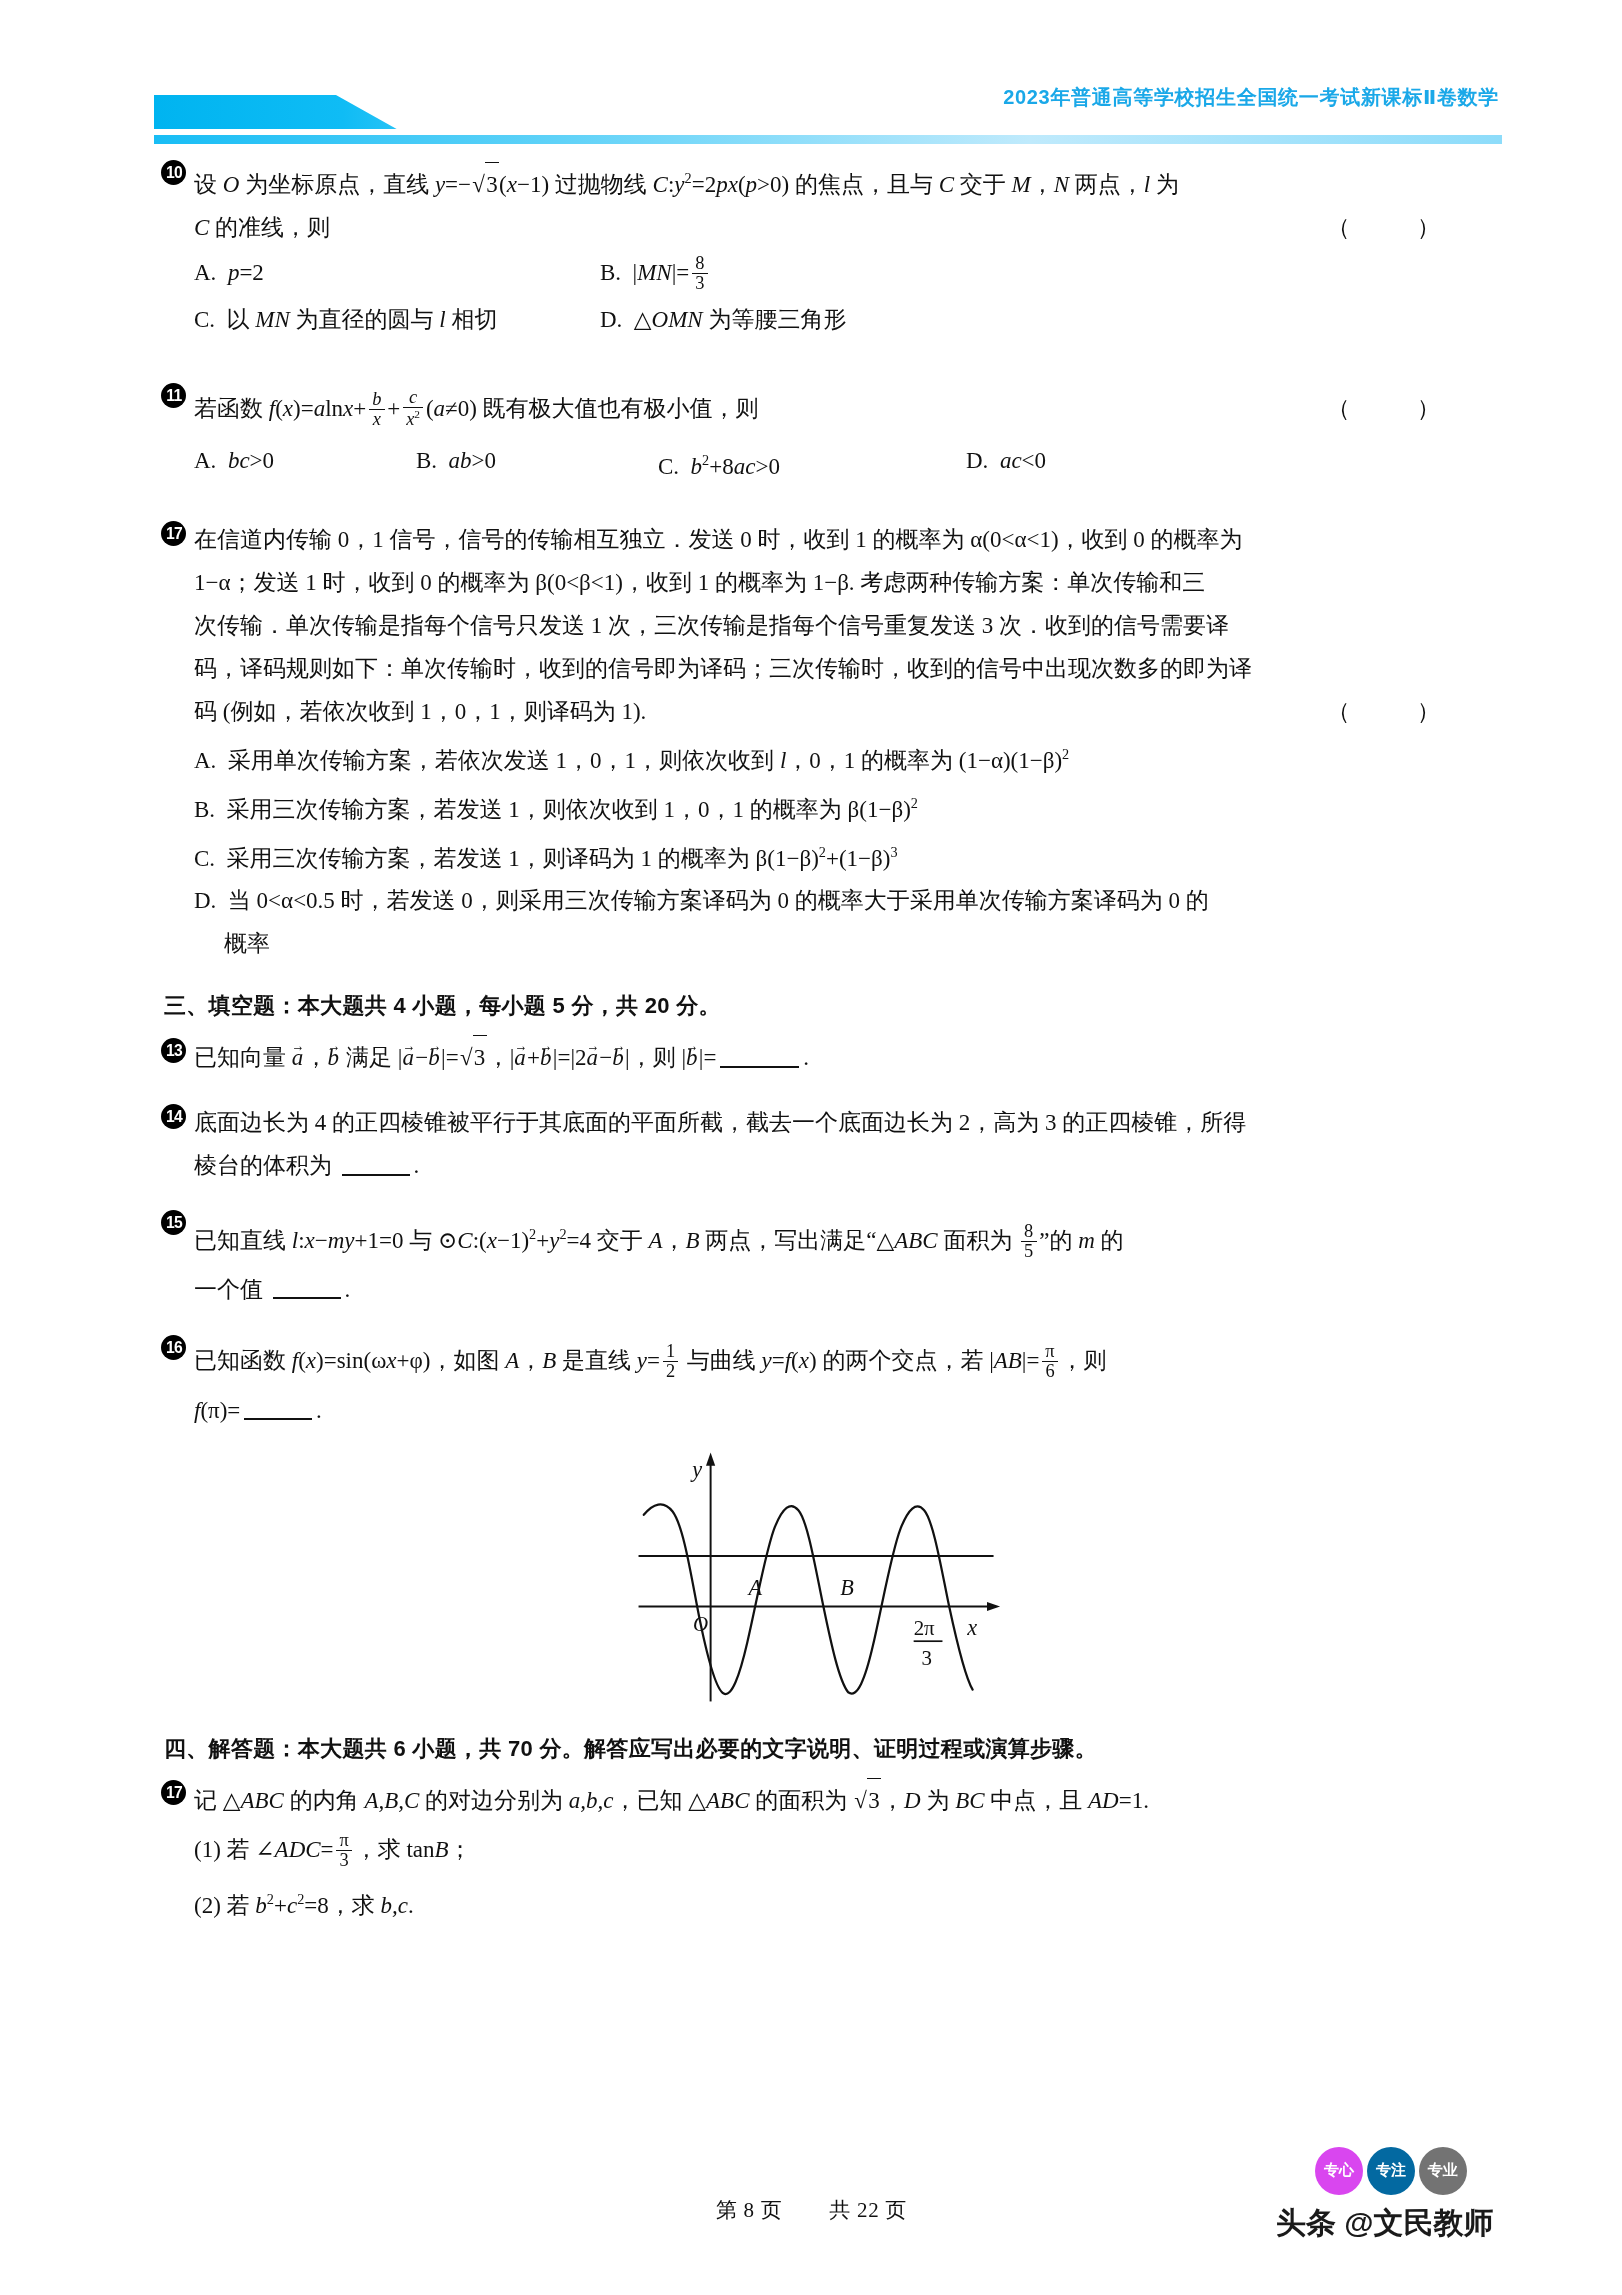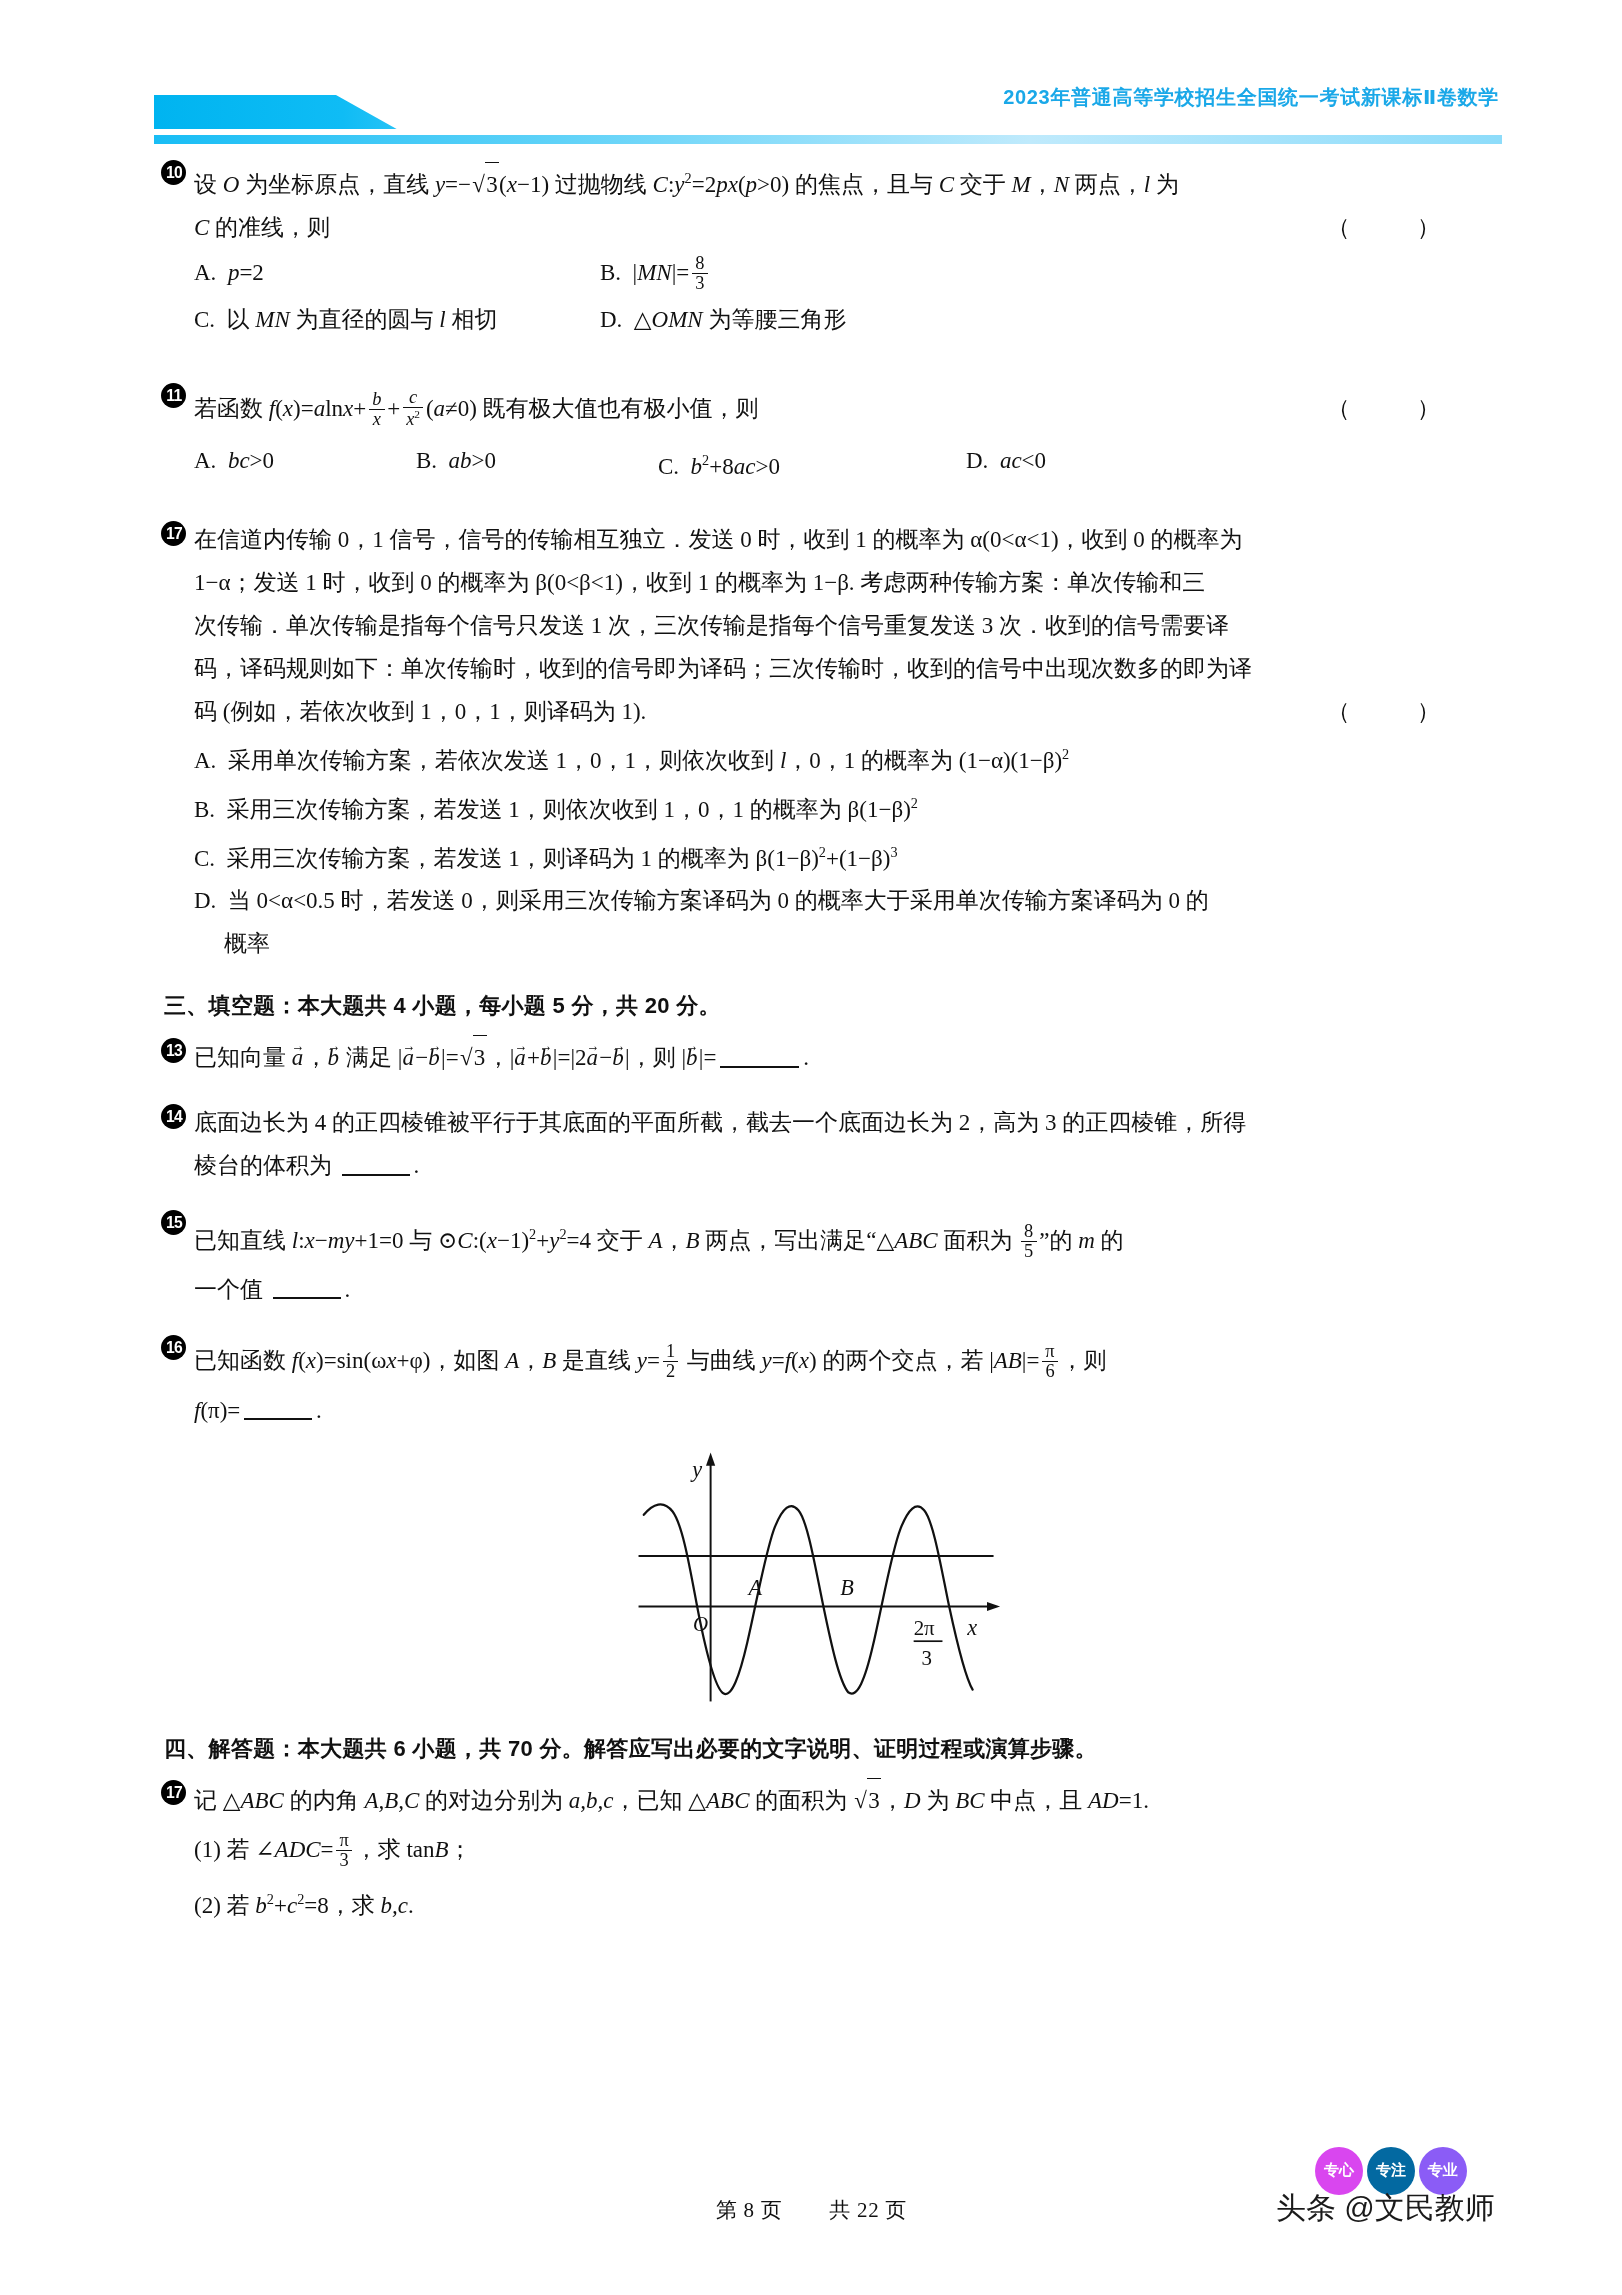--- a/index.html
+++ b/index.html
@@ -177,27 +177,27 @@
     color: #fff;
     font-family: "Liberation Sans", "DejaVu Sans", sans-serif;
     font-size: 15px;
     font-weight: bold;
     display: flex;
     align-items: center;
     justify-content: center;
   }
   .wm-c1 { background: #d946ef; }
   .wm-c2 { background: #0369a1; }
-  .wm-c3 { background: #8b5cf6; }
+  .wm-c3 { background: #737373; }
   .wm-text {
     position: absolute;
-    left: 0; top: 41px;
+    left: 0; top: 56px;
     font-family: "Liberation Sans", "DejaVu Sans", sans-serif;
     font-size: 30px;
-    font-weight: normal;
+    font-weight: bold;
     color: #1a1a1a;
     white-space: nowrap;
   }
 </style>
 </head>
 <body>
 
 <div class="header">
   <div class="hdr-band">
     <div class="hdr-band-fill"></div>

